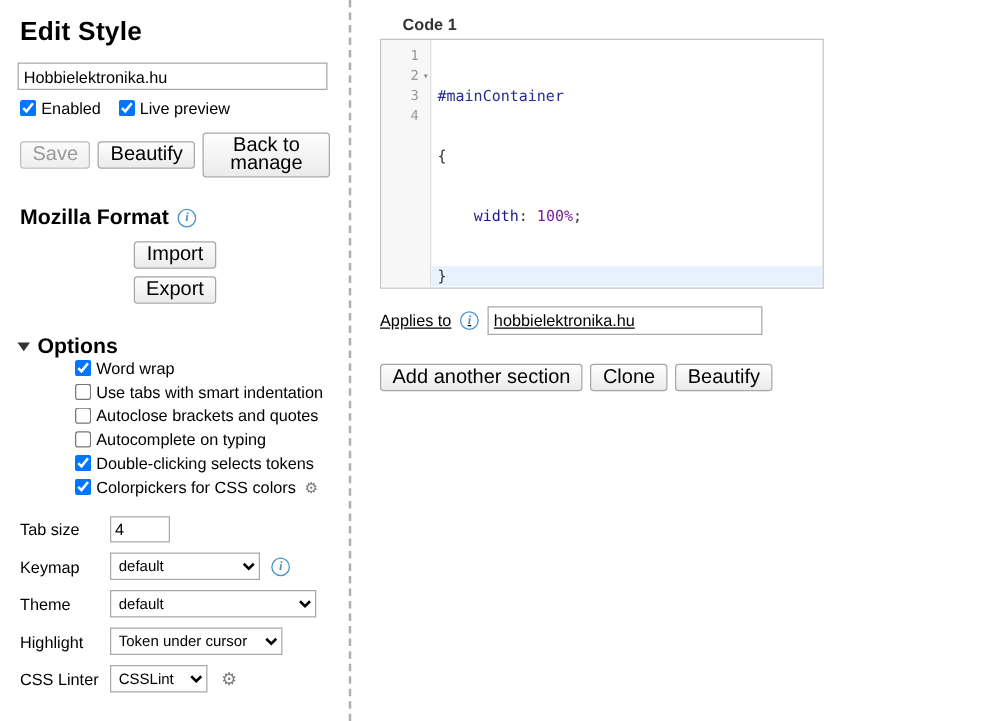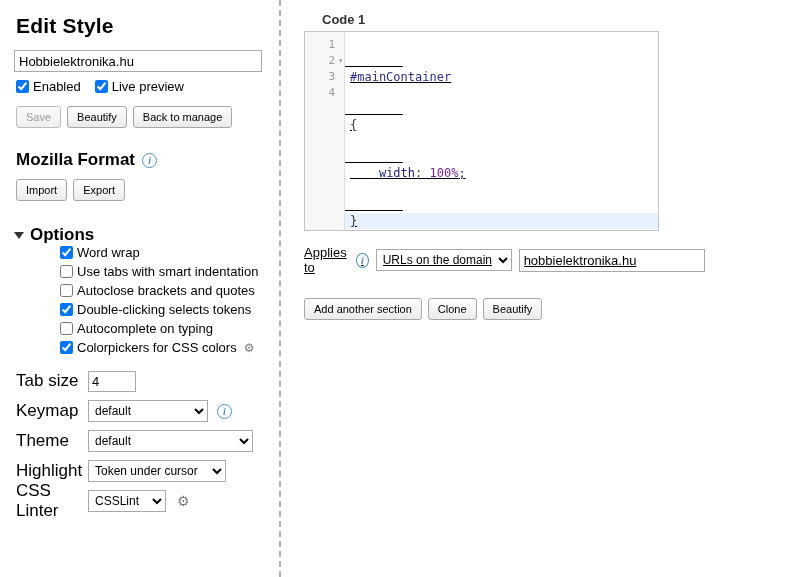--- a/index.html
+++ b/index.html
@@ -78,21 +78,21 @@
 
   .btn-row {
     margin-top: 12px;
     margin-left: 2px;
     display: flex;
     gap: 6px;
     align-items: center;
   }
   button.btn {
     font-family: "Liberation Sans", sans-serif;
-    font-size: 11px;
+    font-size: 16px;
     padding: 3px 9px;
     background: linear-gradient(#fdfdfd, #ebebeb);
     border: 1px solid #a6a6a6;
     border-radius: 3px;
     color: #000;
     cursor: pointer;
     line-height: 14px;
   }
   button.btn[disabled] {
     color: #9a9a9a;
@@ -165,21 +165,21 @@
     margin-left: 2px;
   }
   .field-row {
     display: flex;
     align-items: center;
     height: 26px;
     margin-bottom: 4px;
   }
   .field-label {
     width: 72px;
-    font-size: 17px;
+    font-size: 13px;
   }
   .tabsize-input {
     box-sizing: border-box;
     width: 48px;
     height: 21px;
     padding: 1px 3px;
     font-family: "Liberation Sans", sans-serif;
     font-size: 13px;
     border: 1px solid #a9a9a9;
   }
@@ -247,21 +247,20 @@
     font-size: 8px;
     color: #888;
   }
   .code-area {
     flex: 1 1 auto;
     padding-top: 5px;
     font-family: "DejaVu Sans Mono", monospace;
     font-size: 12px;
     line-height: 16px;
     white-space: pre;
-    text-decoration: underline;
   }
   .code-line {
     height: 16px;
     line-height: 16px;
     padding-left: 5px;
   }
   .code-line.active {
     background: #e8f2fe;
   }
   .tok-sel   { color: #2d2d8f; }
@@ -326,21 +325,21 @@
       <button class="btn" disabled="">Save</button>
       <button class="btn">Beautify</button>
       <button class="btn">Back to manage</button>
     </div>
 
     <div class="section-title">
       <span>Mozilla Format</span>
       <span class="info-icon">i</span>
     </div>
 
-    <div class="btn-row" style="margin-top:4px;">
+    <div class="btn-row" style="margin-top:4px;flex-direction:column;">
       <button class="btn">Import</button>
       <button class="btn">Export</button>
     </div>
 
     <div class="options-header">
       <span class="tri"></span>
       <span>Options</span>
     </div>
 
     <div class="opt-list">
@@ -355,27 +354,27 @@
         <input type="checkbox" style="">
         <span>Use tabs with smart indentation</span>
       </label>
 
       <label class="opt-item">
         <input type="checkbox" style="">
         <span>Autoclose brackets and quotes</span>
       </label>
 
       <label class="opt-item">
+        <input type="checkbox" style="">
+        <span>Autocomplete on typing</span>
+      </label>
+
+      <label class="opt-item">
         <input type="checkbox" checked="" style="">
         <span>Double-clicking selects tokens</span>
-      </label>
-
-      <label class="opt-item">
-        <input type="checkbox" style="">
-        <span>Autocomplete on typing</span>
       </label>
 
       <div class="opt-item">
         <input type="checkbox" checked="" style="">
         <span>Colorpickers for CSS colors</span>
         <span class="gear">⚙</span>
       </div>
     </div>
 
     <div class="field-grid">
@@ -440,23 +439,20 @@
         <div class="code-line">    <span class="tok-prop">width</span><span class="tok-punct">: </span><span class="tok-val">100%</span><span class="tok-punct">;</span></div>
         <div class="code-line active"><span class="tok-brace">}</span></div>
       </div>
     </div>
 
     <div class="applies-row">
       <span class="applies-label">
         <span>Applies to</span>
         <span class="info-icon">i</span>
       </span>
-      <select class="sel sel-applies">
-        <option>URLs on the domain</option>
-      </select>
       <input class="domain-input" type="text" value="hobbielektronika.hu" style="">
     </div>
 
     <div class="section-btn-row">
       <button class="btn">Add another section</button>
       <button class="btn">Clone</button>
       <button class="btn">Beautify</button>
     </div>
 
   </div>

